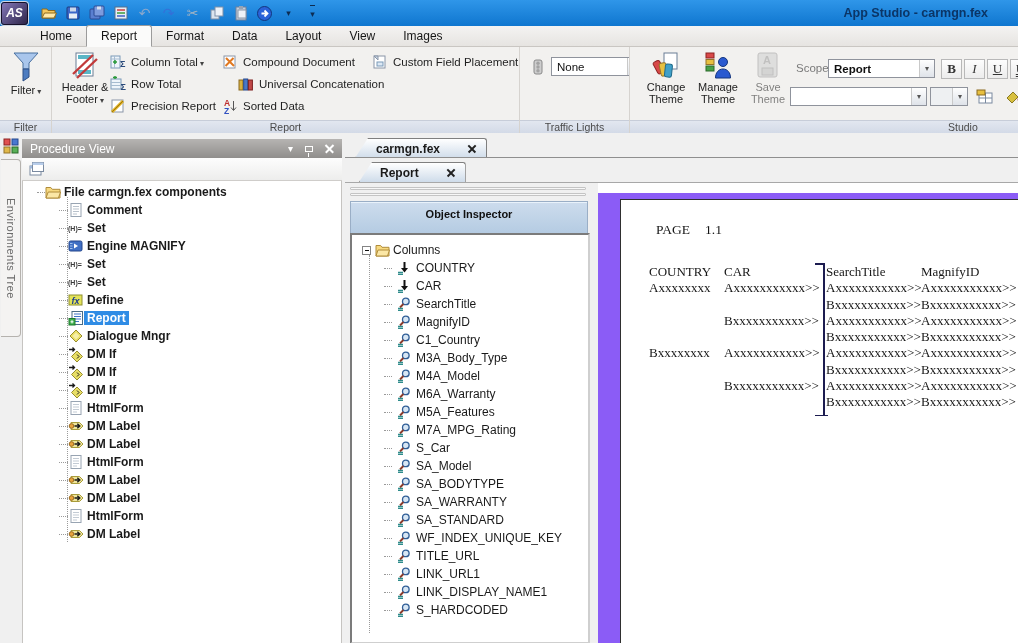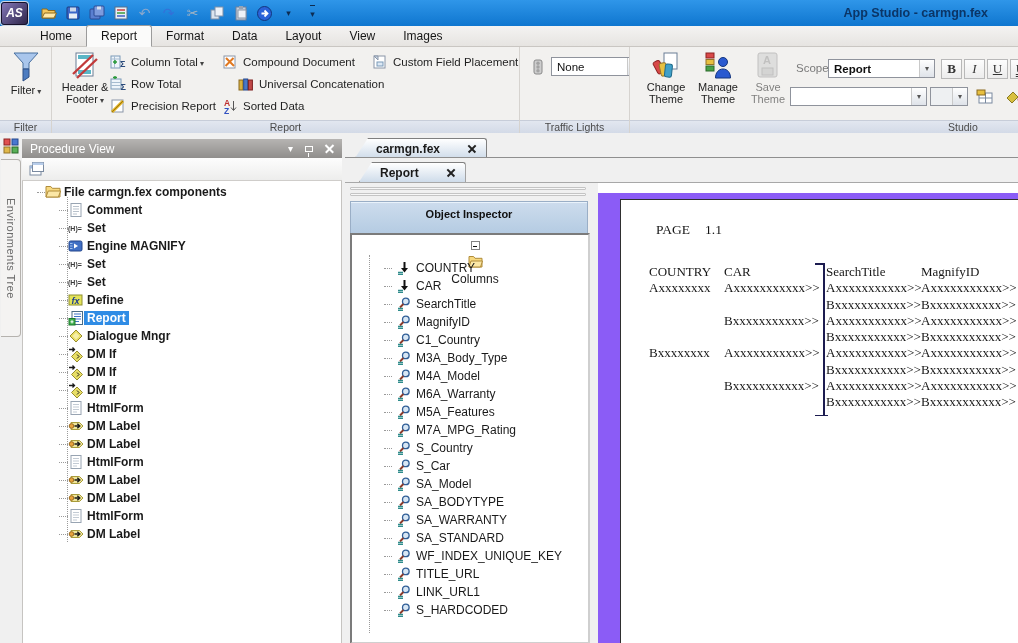--- a/index.html
+++ b/index.html
@@ -85,21 +85,21 @@
     display:flex; align-items:center; padding-left:6px; }
   .ptree { position:absolute; left:0; top:48px; width:320px; height:462px; background:#fff;
     border-left:1px solid #c6c4c1; border-right:1px solid #c6c4c1; padding-top:2px; position:absolute; }
   .vdots { position:absolute; border-left:1px dotted #9a9a9a; }
   .ptree .vdots { left:44px; top:16px; height:345px; }
   .ptrow { height:18px; display:flex; align-items:center; font-weight:bold; font-size:12px; }
   .ptrow.root { padding-left:14px; }
   .ptrow.child { padding-left:36px; }
   .ptrow.child::before { content:""; width:9px; border-top:1px dotted #9a9a9a; flex:none; }
   .ptrow.root::before { content:""; width:8px; border-top:1px dotted #9a9a9a; flex:none; }
-  .ticon { width:16px; height:16px; flex:none; display:flex; justify-content:center; font-size:7px; }
+  .ticon { width:16px; height:16px; flex:none; display:flex; align-items:center; justify-content:center; font-size:7px; }
   .tlabel { padding:0 3px; }
   .ptrow.sel .tlabel { background:#2f8ce5; color:#fff; }
 
   
   .doc-area { position:absolute; left:345px; top:0; width:673px; height:510px; }
   .doctab { position:absolute; height:20px; display:flex; align-items:center; gap:28px;
     font-weight:bold; font-size:12px; padding:0 10px 0 20px;
     background:linear-gradient(#ffffff,#cfdcea); border:1px solid #7f7f7f; border-bottom:none;
     border-radius:0 3px 0 0; clip-path:polygon(13px 0,100% 0,100% 100%,0 100%); }
   .doctab.t1 { left:10px; top:5px; }
@@ -115,21 +115,21 @@
     border:1px solid #c4c4c4; border-radius:1px; }
   .s1 { top:4px; } .s2 { top:10px; }
   .oi-header { position:absolute; left:2px; top:18px; width:238px; height:34px;
     background:linear-gradient(#cddced,#b4cbe2); border:1px solid #9aaec6;
     box-shadow:inset 0 1px 0 #e9f2fb; font-weight:bold; font-size:11px; color:#111;
     text-align:center; line-height:25px; }
   .oi-tree { position:absolute; left:2px; top:50px; width:240px; height:411px; background:#fff;
     border:2px inset #cfcfcf; padding:6px 0 0 6px; overflow:hidden; }
   .oi-tree .vdots { left:17px; top:20px; height:378px; }
   .oirow { height:18px; display:flex; align-items:center; gap:5px; font-size:12px; color:#1a1a1a; position:relative; }
-  .oirow.rooti { padding-left:4px; gap:4px; font-size:12px;flex-direction:column; }
+  .oirow.rooti { padding-left:4px; gap:4px; font-size:12px; }
   .oirow.item { padding-left:26px; }
   .oirow.item::before { content:""; width:8px; border-top:1px dotted #9a9a9a; flex:none; }
   .expander { width:9px; height:9px; background:#fff; border:1px solid #848484; position:relative; flex:none; }
   .expander::after { content:""; position:absolute; left:1.5px; top:3.5px; width:4px; height:1px; background:#111; }
   .cicon { width:14px; height:14px; flex:none; }
 
   .canvas { position:absolute; left:253px; top:0; width:420px; height:461px; background:#8b5cf6; }
   .canvas-top { position:absolute; left:0; top:0; width:420px; height:10px; background:#fff; }
   .page { position:absolute; left:22px; top:16px; width:400px; height:447px; background:#fff;
     border:1px solid #2f2f2f; border-right:none; border-bottom:none; }
@@ -778,30 +778,20 @@
               <span>M7A_MPG_Rating</span>
             </div>
             <div class="oirow item">
               <span class="cicon">
                 <svg width="14" height="14" viewBox="0 0 14 14">
                   <circle cx="8.8" cy="4.4" r="3.3" fill="#d7e6f4" stroke="#2f5d96" stroke-width="1.3"></circle>
                   <path d="M6.4 7L3 10.5" stroke="#8b3a2a" stroke-width="1.9"></path>
                   <path d="M1 11.5h5M1 13.5h5" stroke="#2e8b8b" stroke-width="1.5"></path>
                 </svg>
               </span>
-              <span>S_Country</span>
-            </div>
-            <div class="oirow item">
-              <span class="cicon">
-                <svg width="14" height="14" viewBox="0 0 14 14">
-                  <circle cx="8.8" cy="4.4" r="3.3" fill="#d7e6f4" stroke="#2f5d96" stroke-width="1.3"></circle>
-                  <path d="M6.4 7L3 10.5" stroke="#8b3a2a" stroke-width="1.9"></path>
-                  <path d="M1 11.5h5M1 13.5h5" stroke="#2e8b8b" stroke-width="1.5"></path>
-                </svg>
-              </span>
               <span>S_Car</span>
             </div>
             <div class="oirow item">
               <span class="cicon">
                 <svg width="14" height="14" viewBox="0 0 14 14">
                   <circle cx="8.8" cy="4.4" r="3.3" fill="#d7e6f4" stroke="#2f5d96" stroke-width="1.3"></circle>
                   <path d="M6.4 7L3 10.5" stroke="#8b3a2a" stroke-width="1.9"></path>
                   <path d="M1 11.5h5M1 13.5h5" stroke="#2e8b8b" stroke-width="1.5"></path>
                 </svg>
               </span>
@@ -859,20 +849,30 @@
             </div>
             <div class="oirow item">
               <span class="cicon">
                 <svg width="14" height="14" viewBox="0 0 14 14">
                   <circle cx="8.8" cy="4.4" r="3.3" fill="#d7e6f4" stroke="#2f5d96" stroke-width="1.3"></circle>
                   <path d="M6.4 7L3 10.5" stroke="#8b3a2a" stroke-width="1.9"></path>
                   <path d="M1 11.5h5M1 13.5h5" stroke="#2e8b8b" stroke-width="1.5"></path>
                 </svg>
               </span>
               <span>LINK_URL1</span>
+            </div>
+            <div class="oirow item">
+              <span class="cicon">
+                <svg width="14" height="14" viewBox="0 0 14 14">
+                  <circle cx="8.8" cy="4.4" r="3.3" fill="#d7e6f4" stroke="#2f5d96" stroke-width="1.3"></circle>
+                  <path d="M6.4 7L3 10.5" stroke="#8b3a2a" stroke-width="1.9"></path>
+                  <path d="M1 11.5h5M1 13.5h5" stroke="#2e8b8b" stroke-width="1.5"></path>
+                </svg>
+              </span>
+              <span>LINK_DISPLAY_NAME1</span>
             </div>
             <div class="oirow item">
               <span class="cicon">
                 <svg width="14" height="14" viewBox="0 0 14 14">
                   <circle cx="8.8" cy="4.4" r="3.3" fill="#d7e6f4" stroke="#2f5d96" stroke-width="1.3"></circle>
                   <path d="M6.4 7L3 10.5" stroke="#8b3a2a" stroke-width="1.9"></path>
                   <path d="M1 11.5h5M1 13.5h5" stroke="#2e8b8b" stroke-width="1.5"></path>
                 </svg>
               </span>
               <span>S_HARDCODED</span>

